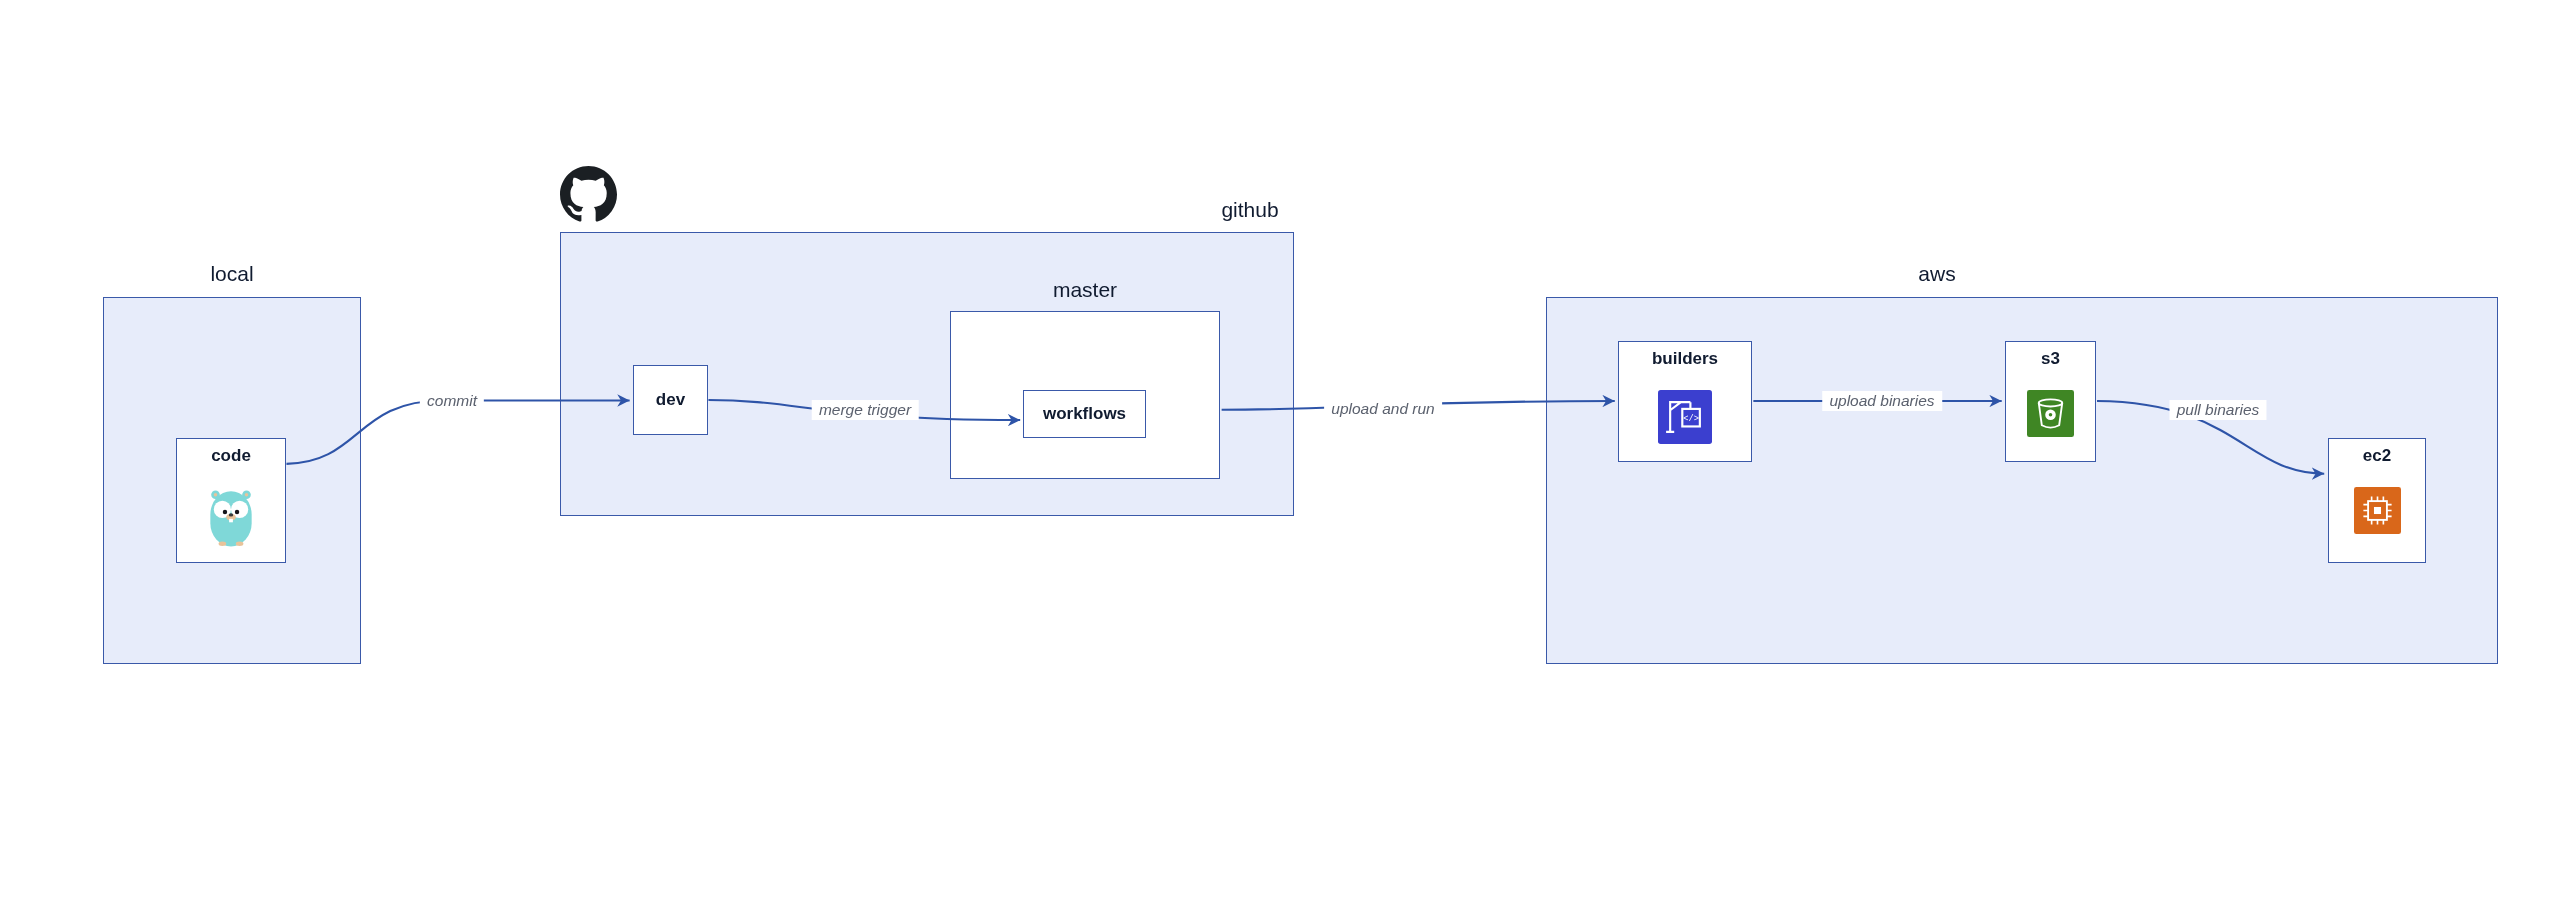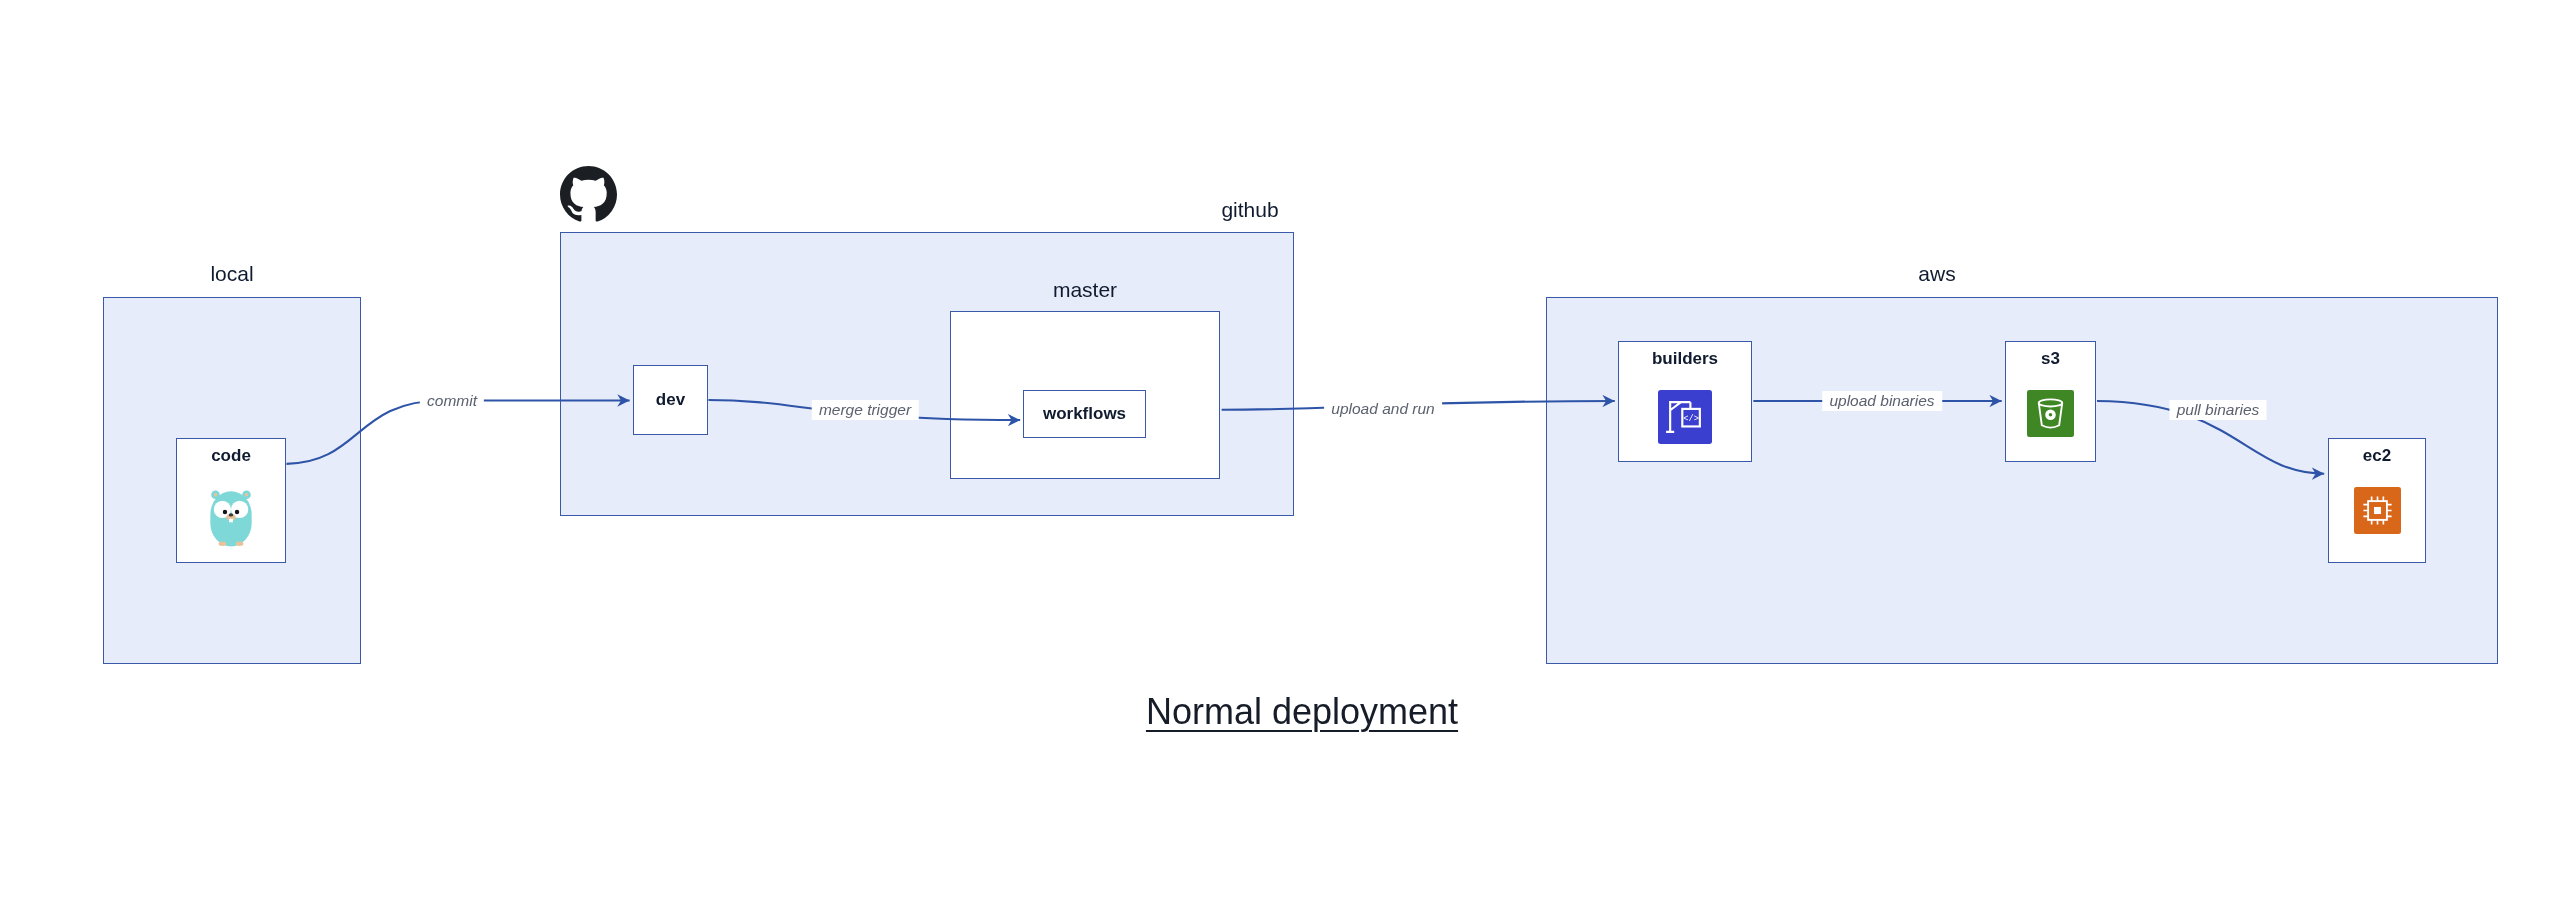--- a/index.html
+++ b/index.html
@@ -181,16 +181,15 @@
     <path class="edge" marker-end="url(#arrowhead)" d="M 3403 778 L 3885 778"></path>
     <path class="edge" marker-end="url(#arrowhead)" d="M 4070 778 C 4340 780, 4360 919, 4511 919"></path>
   </svg>
 
   <div class="edge-label" style="left:452px;top:401px">commit</div>
   <div class="edge-label" style="left:865px;top:410px">merge trigger</div>
   <div class="edge-label" style="left:1383px;top:409px">upload and run</div>
   <div class="edge-label" style="left:1882px;top:401px">upload binaries</div>
   <div class="edge-label" style="left:2218px;top:410px">pull binaries</div>
 
-  <div class="diagram-title" style="left:1302px;top:712px">Normal deployment</div>
 
 </div>
 
 
 </body></html>

